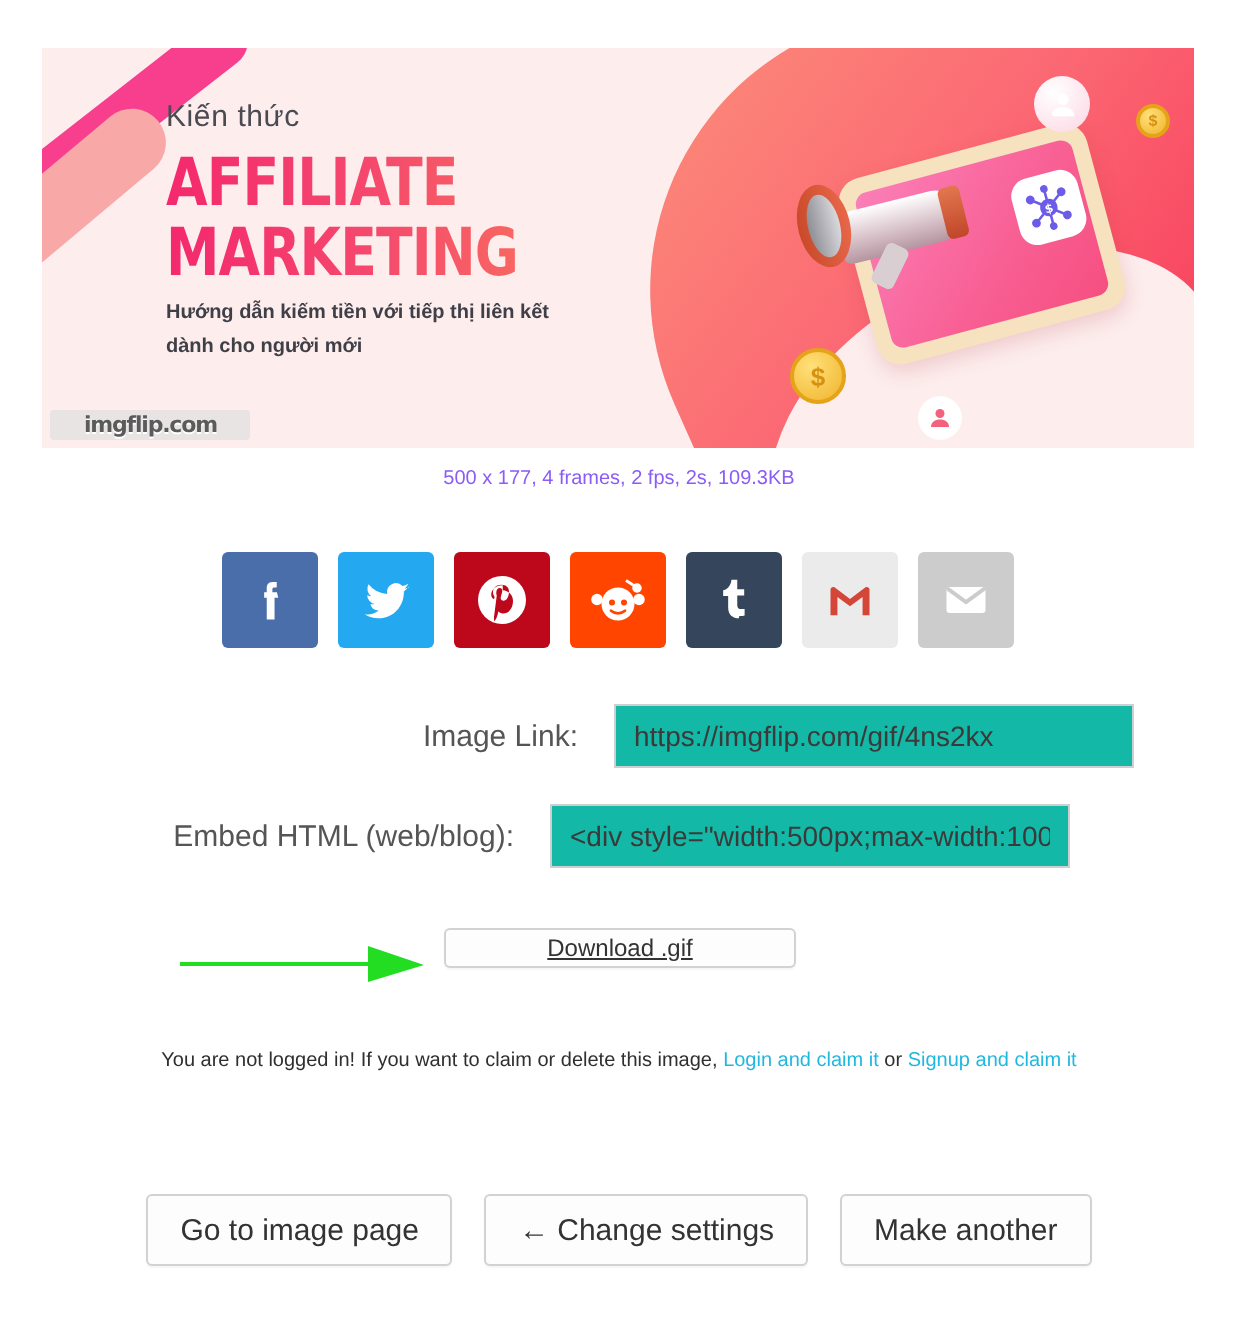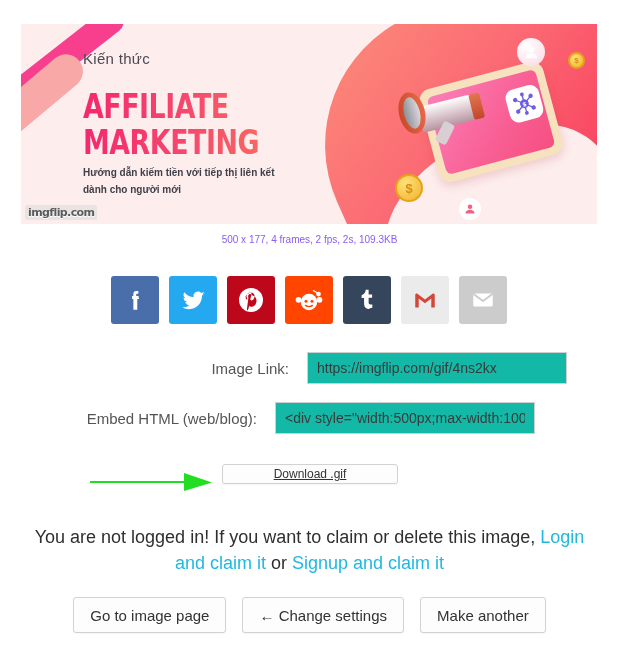--- a/index.html
+++ b/index.html
@@ -79,21 +79,21 @@
   .banner-text {
     position: absolute;
     left: 62px;
     top: 26px;
     width: 310px;
   }
   .b-kicker {
     font-size: 15px;
     color: #4a4a52;
     letter-spacing: .3px;
-    margin-bottom: 23px;
+    margin-bottom: 7px;
   }
   .b-title {
     font-family: "DejaVu Sans", sans-serif;
     font-weight: bold;
     font-size: 28px;
     line-height: 1.06;
     letter-spacing: -0.5px;
     background: linear-gradient(90deg, #f4286e 0%, #f5496d 35%, #f9735c 70%, #fb8d53 100%);
     -webkit-background-clip: text;
     background-clip: text;
@@ -193,21 +193,21 @@
 
   .watermark {
     position: absolute;
     left: 4px; bottom: 4px;
     font-family: "DejaVu Sans", sans-serif;
     font-weight: bold;
     font-size: 11px;
     letter-spacing: -0.6px;
     color: #5b5b5b;
     background: rgba(225,225,225,.78);
-    padding: 1px 3px;
+    padding: 1px 17px;
     border-radius: 2px;
     text-shadow: 0 1px 0 #fff;
   }
 
   
   .caption {
     position: absolute;
     left: 0; right: 0;
     top: 234px;
     text-align: center;
@@ -295,21 +295,21 @@
     text-decoration: underline;
   }
 
   
   .notice {
     position: absolute;
     left: 22px;
     right: 22px;
     top: 524px;
     text-align: center;
-    font-size: 18px;
+    font-size: 10px;
     line-height: 1.45;
     color: #2f2f2f;
   }
   .notice a {
     color: #21b8e0;
     text-decoration: none;
     cursor: pointer;
   }
 
   

